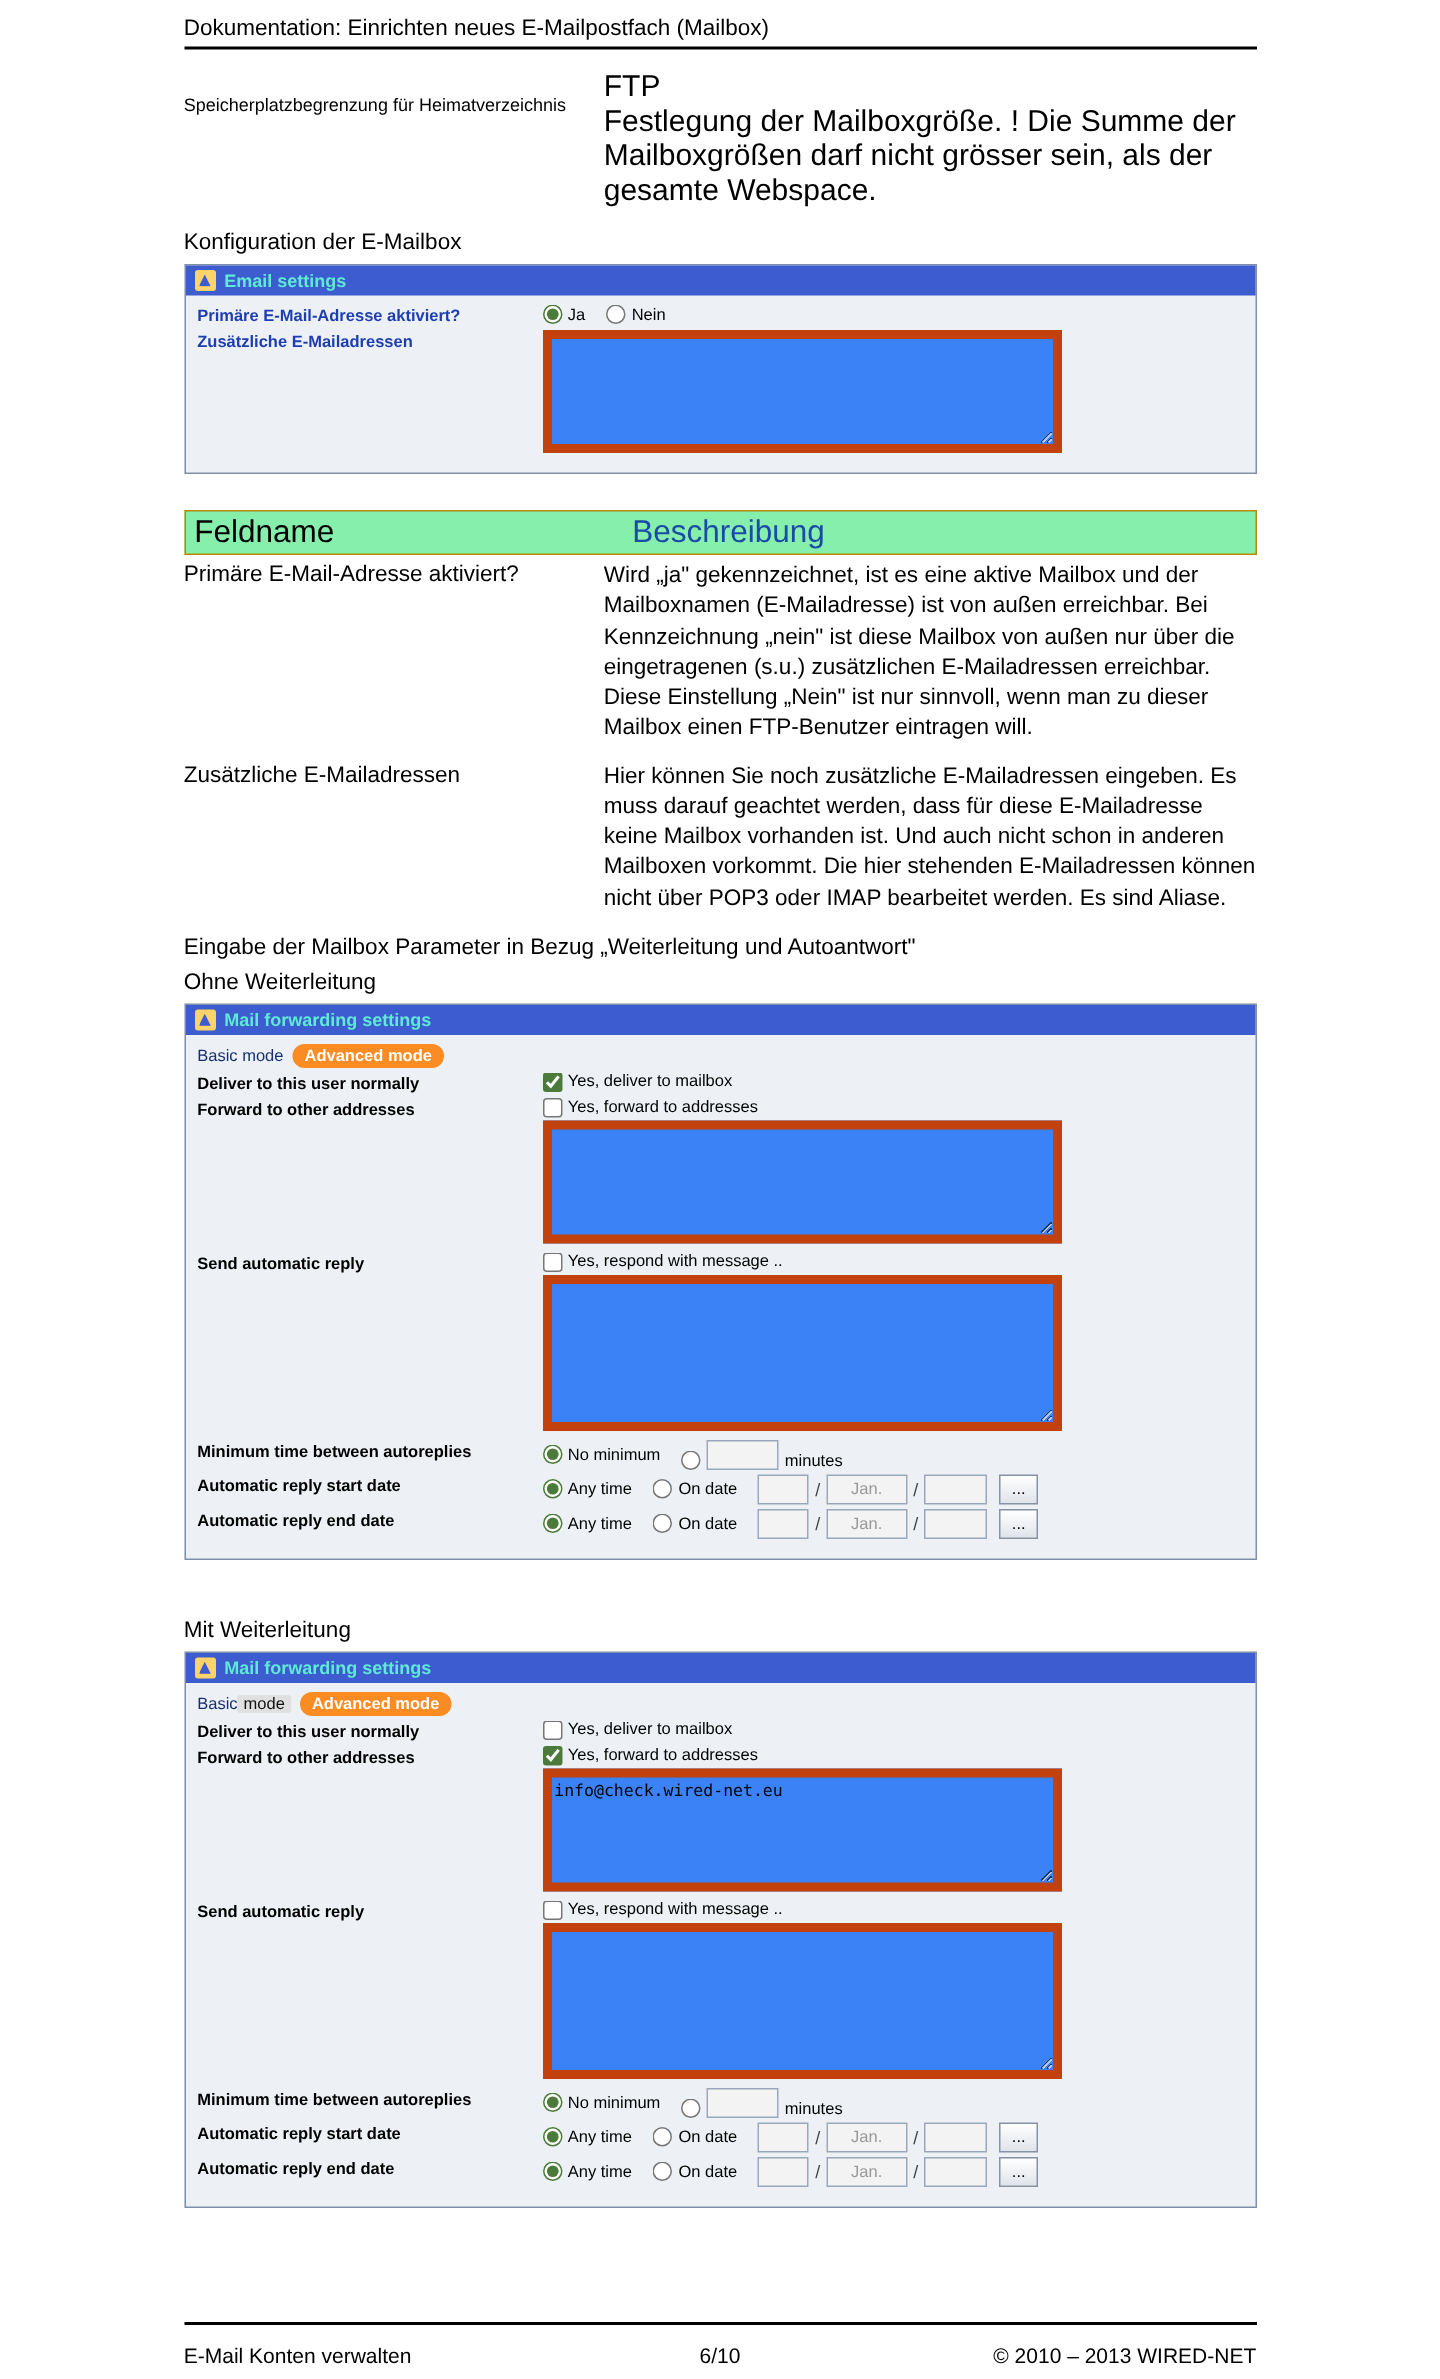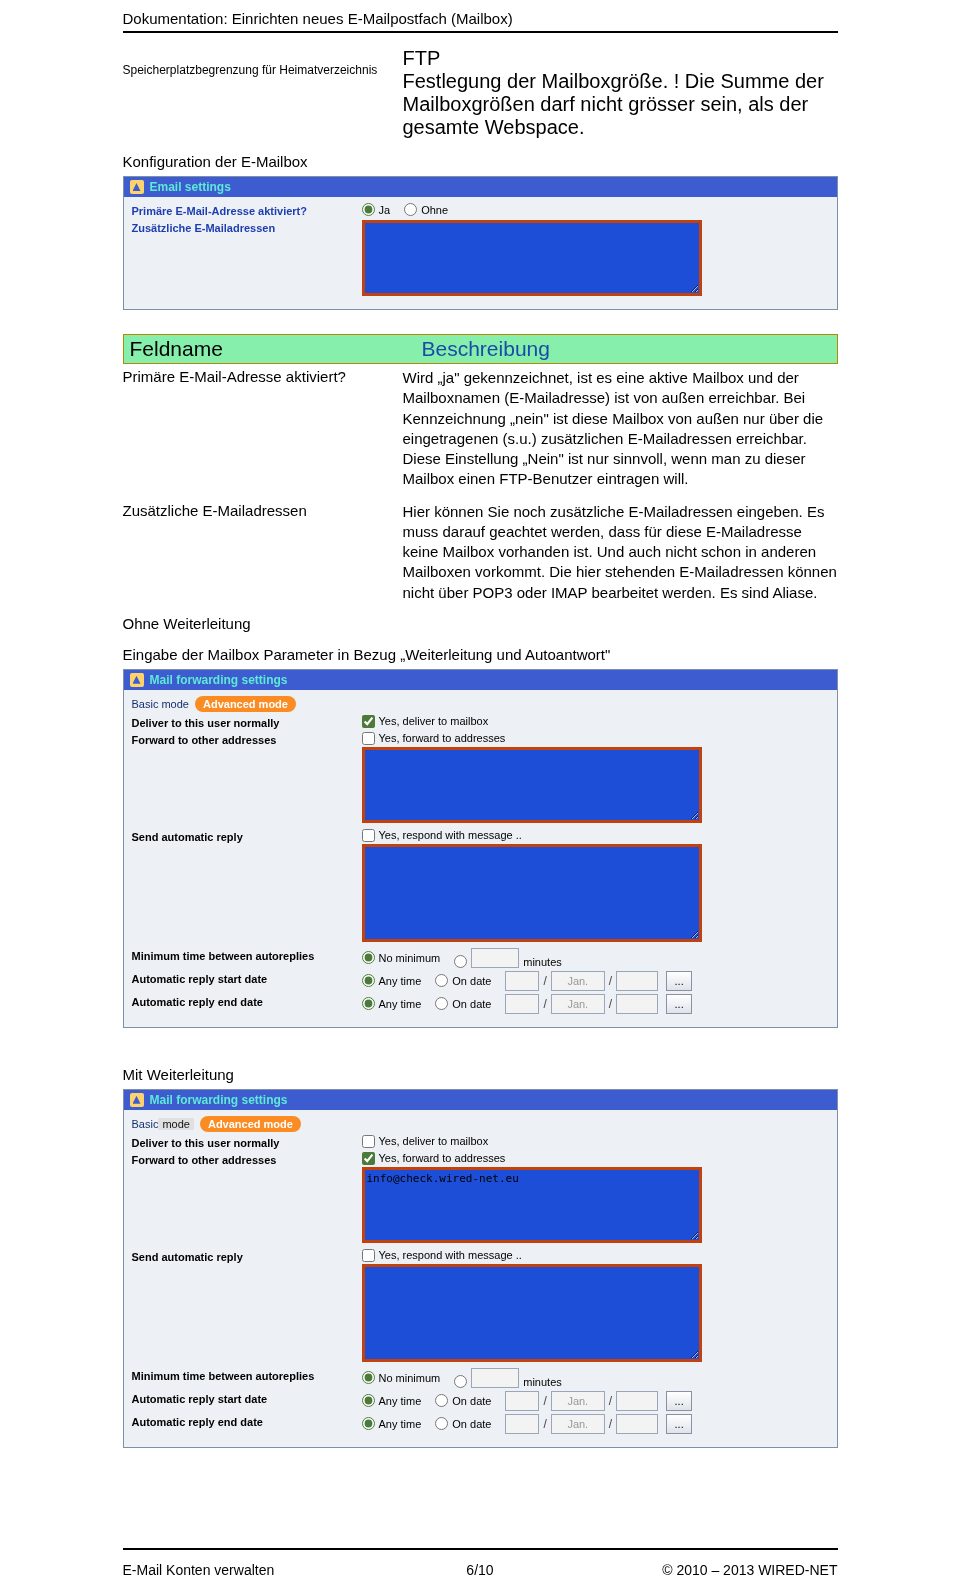--- a/index.html
+++ b/index.html
@@ -17,21 +17,21 @@
   .panel-title .ico{display:inline-block;width:14px;height:14px;background:#ffd36b;border-radius:2px;margin-right:6px;position:relative;}
   .panel-title .ico:after{content:"";position:absolute;left:3px;top:3px;width:8px;height:8px;background:#3c5ccf;clip-path:polygon(50% 0,100% 100%,0 100%);}
   .panel-body{padding:6px 8px 10px 8px;}
   .panel-row{display:flex;align-items:flex-start;margin-bottom:3px;}
   .label-col{width:230px;font-weight:bold;padding-top:2px;font-size:11px;}
   .label-col .blue-link{color:#1d3db1;font-weight:bold;}
   .ctrl-col{flex:1;display:flex;align-items:center;flex-wrap:wrap;}
   .radio-wrap{display:flex;align-items:flex-end;margin-right:14px;}
   input[type=radio], input[type=checkbox]{accent-color:#4c7a3a;margin:0 4px 0 0;}
   .small-text{font-size:11px;}
-  .txtarea{background:#1d4ed8;border:3px solid #c2410c;width:330px;height:66px;font-size:11px;padding:2px;}
+  .txtarea{background:#3b82f6;border:6px solid #c2410c;width:330px;height:66px;font-size:11px;padding:2px;}
   .txtarea.big{height:88px;}
   .chk-line{display:flex;align-items:center;}
   .tiny-input{width:42px;height:16px;border:1px solid #9aa7b8;background:#f3f3f3;font-size:11px;}
   .month-sel{width:48px;height:18px;border:1px solid #9aa7b8;background:#f3f3f3;font-size:11px;color:#999;padding:0 2px;display:inline-flex;align-items:center;justify-content:center;}
   .date-sep{margin:0 4px;color:#444;}
   .ellipsis-btn{width:24px;height:18px;border:1px solid #8892a3;background:linear-gradient(#fff,#dfe3ea);font-size:11px;display:inline-flex;align-items:center;justify-content:center;margin-left:8px;cursor:pointer;}
   .basic-link{color:#15306e;margin-right:6px;cursor:pointer;}
   .mode-tag{color:#111;background:#e0e0e0;padding:0 4px;border-radius:2px;}
   .adv-pill{background:#fa8c23;color:#fff;padding:2px 8px;border-radius:8px;font-size:11px;font-weight:bold;display:inline-block;}
 
@@ -72,21 +72,21 @@
     <div class="panel-body">
       <div class="panel-row">
         <div class="label-col"><span class="blue-link">Primäre E-Mail-Adresse aktiviert?</span></div>
         <div class="ctrl-col">
           <label class="radio-wrap">
             <input type="radio" checked="" style="">
             <span class="small-text">Ja</span>
           </label>
           <label class="radio-wrap">
             <input type="radio" style="">
-            <span class="small-text">Ohne</span>
+            <span class="small-text">Nein</span>
           </label>
         </div>
       </div>
       <div class="panel-row">
         <div class="label-col"><span class="blue-link">Zusätzliche E-Mailadressen</span></div>
         <div class="ctrl-col">
           <textarea class="txtarea" style=""></textarea>
         </div>
       </div>
     </div>
@@ -100,22 +100,22 @@
   </div>
   <div class="desc-block">
     <div class="dl">Primäre E-Mail-Adresse aktiviert?</div>
     <div class="dr">Wird „ja" gekennzeichnet, ist es eine aktive Mailbox und der Mailboxnamen (E-Mailadresse) ist von außen erreichbar. Bei Kennzeichnung „nein" ist diese Mailbox von außen nur über die eingetragenen (s.u.) zusätzlichen E-Mailadressen erreichbar. Diese Einstellung „Nein" ist nur sinnvoll, wenn man zu dieser Mailbox einen FTP-Benutzer eintragen will.</div>
   </div>
   <div class="desc-block">
     <div class="dl">Zusätzliche E-Mailadressen</div>
     <div class="dr">Hier können Sie noch zusätzliche E-Mailadressen eingeben. Es muss darauf geachtet werden, dass für diese E-Mailadresse keine Mailbox vorhanden ist. Und auch nicht schon in anderen Mailboxen vorkommt. Die hier stehenden E-Mailadressen können nicht über POP3 oder IMAP bearbeitet werden. Es sind Aliase.</div>
   </div>
 
+  <div class="section-heading">Eingabe der Mailbox Parameter in Bezug „Weiterleitung und Autoantwort"</div>
   <div class="section-heading" style="margin-top:6px;">Ohne Weiterleitung</div>
-  <div class="section-heading">Eingabe der Mailbox Parameter in Bezug „Weiterleitung und Autoantwort"</div>
 
   <div class="panel">
     <div class="panel-title">
       <span class="ico"></span>
       <span>Mail forwarding settings</span>
     </div>
     <div class="panel-body">
       <div class="panel-row">
         <div class="ctrl-col">
           <span class="basic-link small-text">Basic mode</span>

